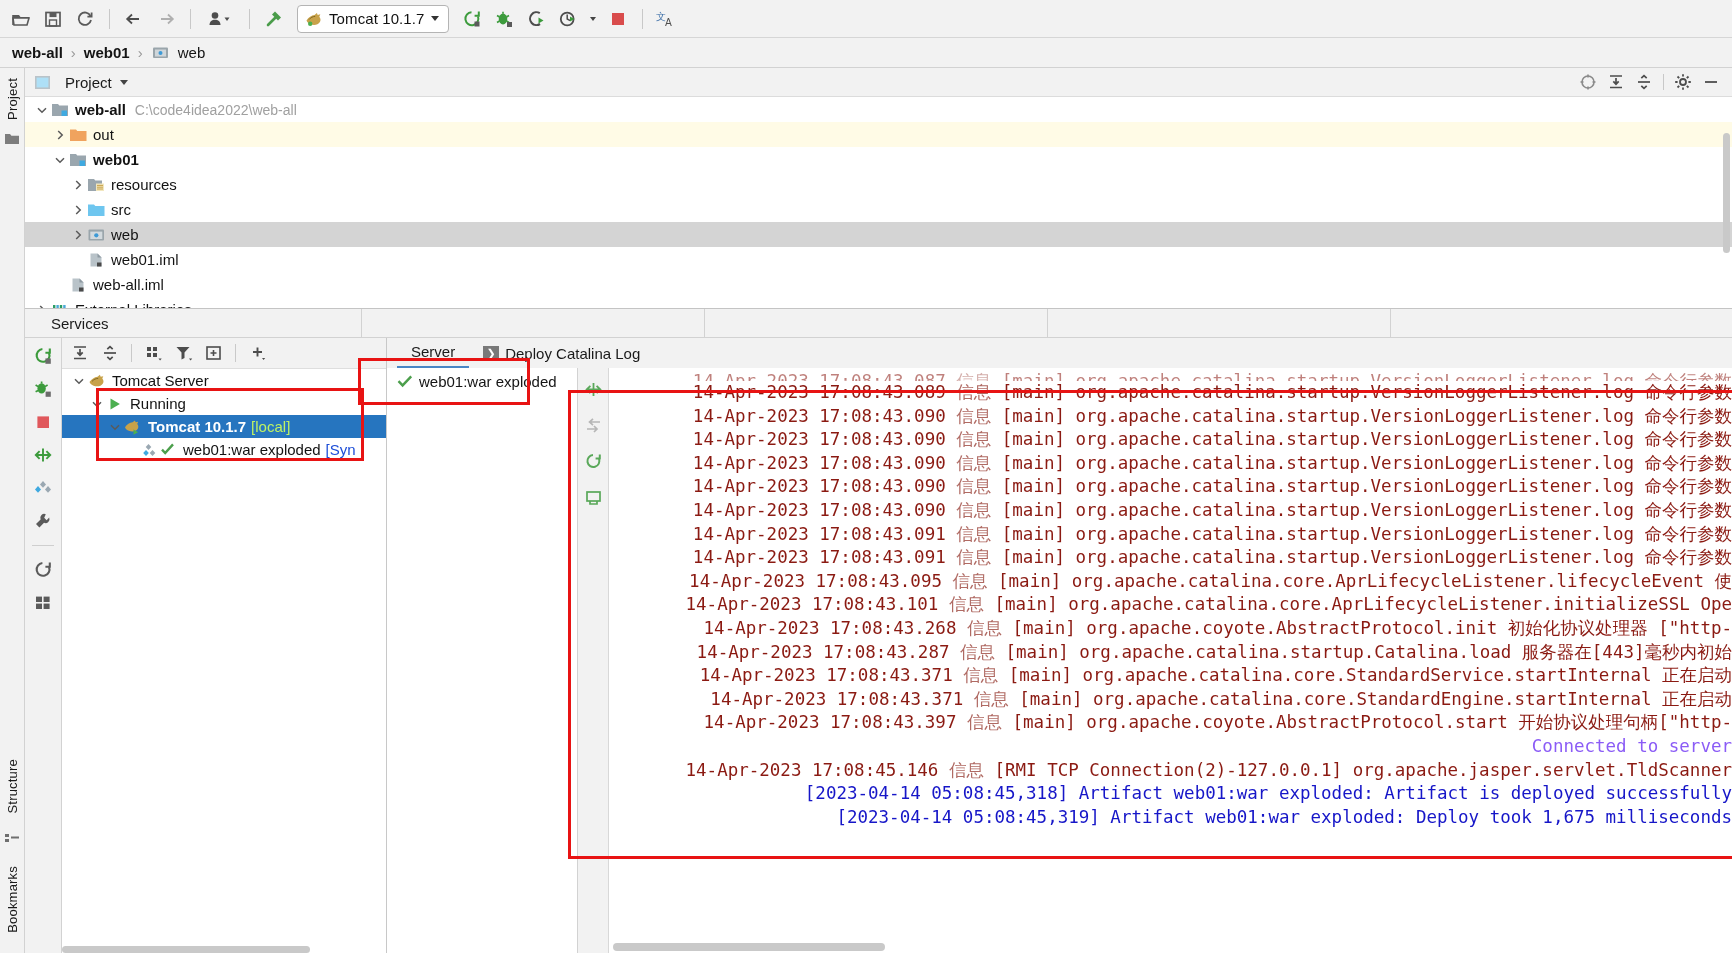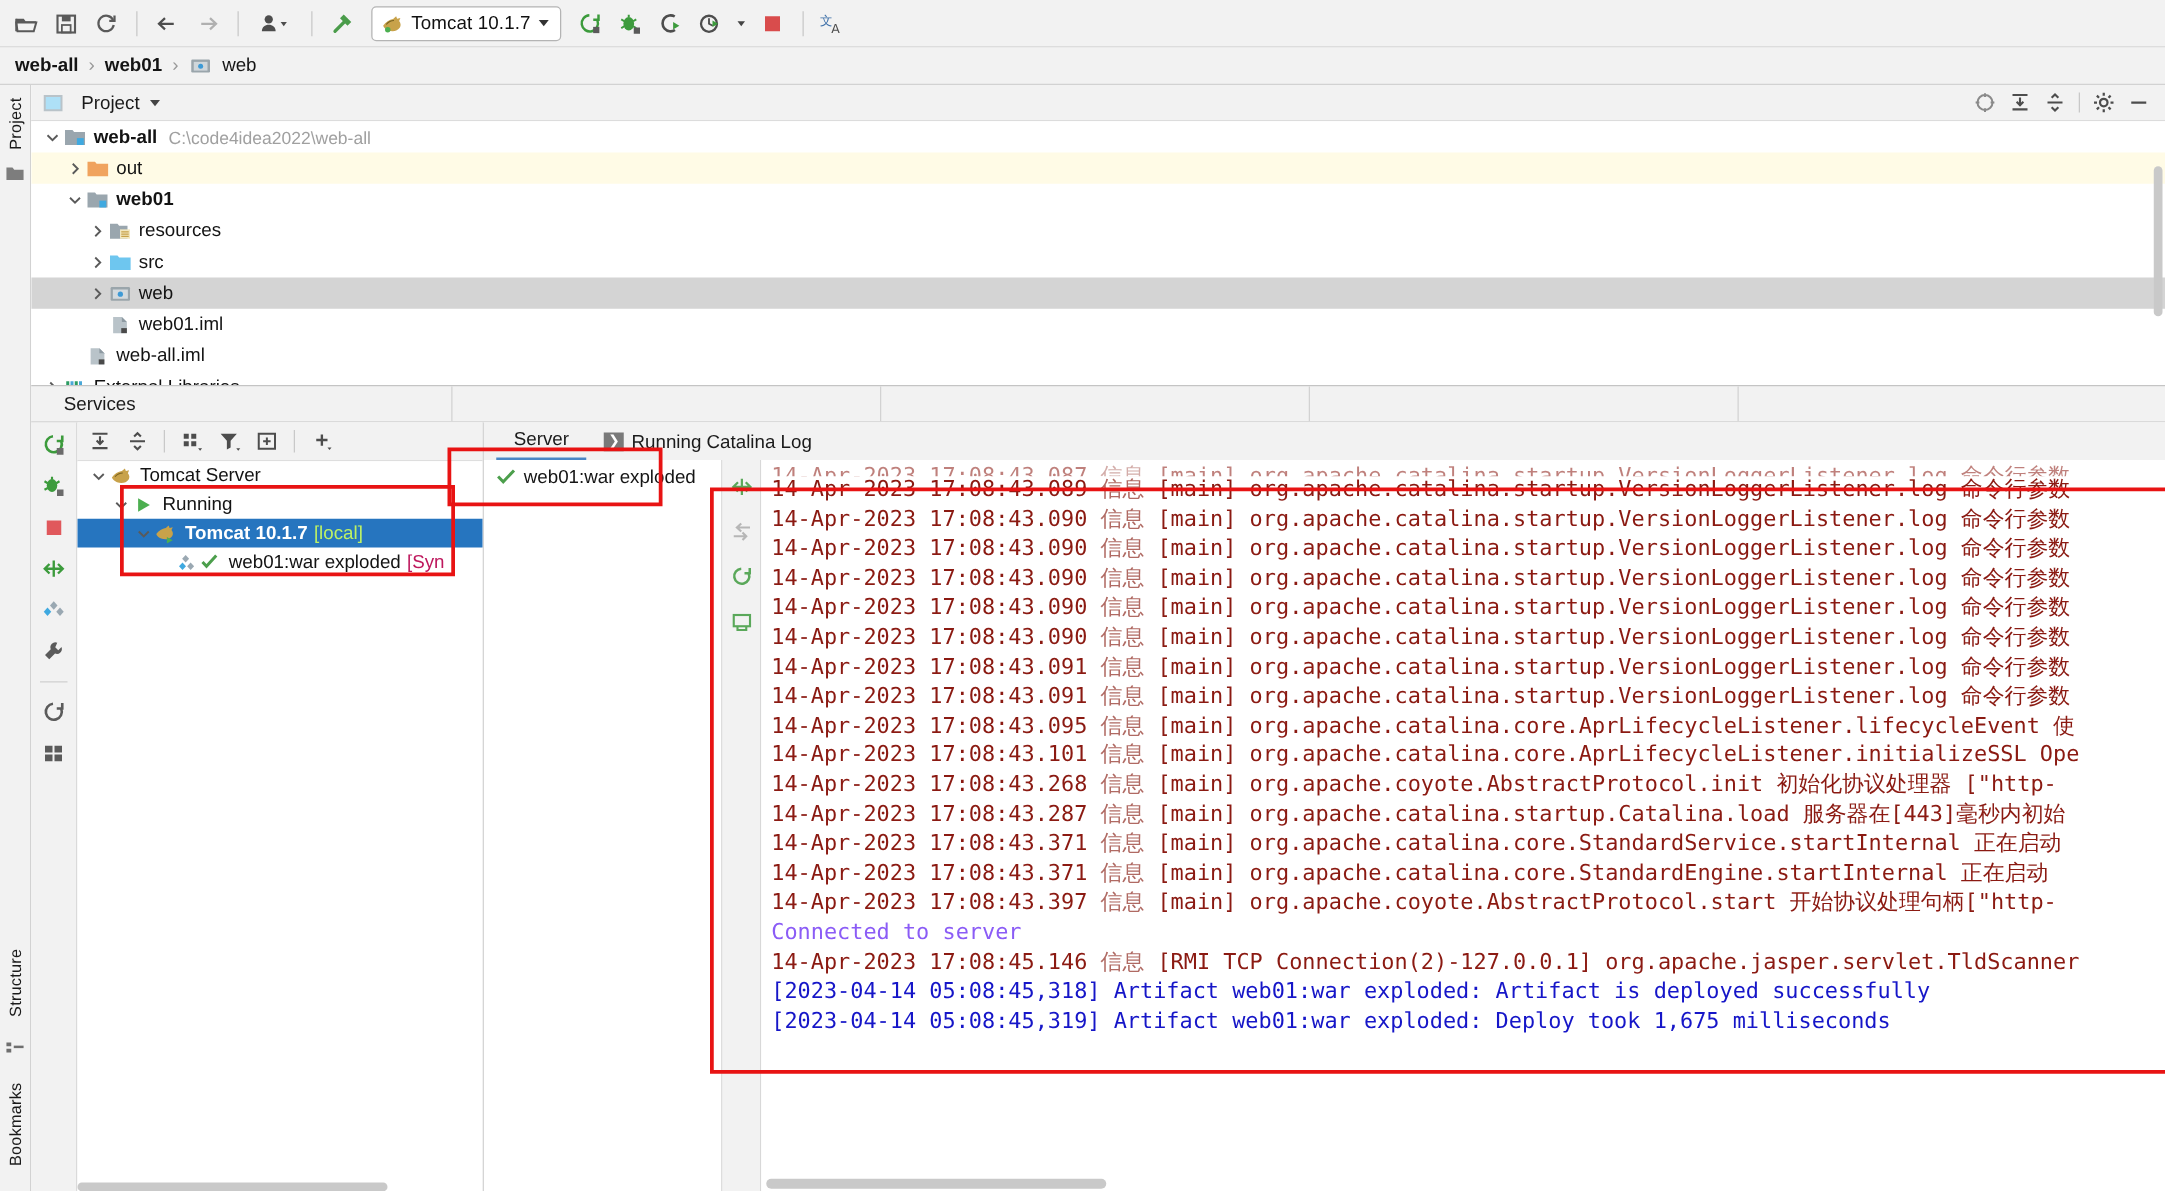--- a/index.html
+++ b/index.html
@@ -66,35 +66,35 @@
   .svc-vtool .vsep{width:22px;height:1px;background:#cfcfcf;margin:3px 0;}
   .svc-tree{width:324px;background:#fff;border-right:1px solid #c8c8c8;display:flex;flex-direction:column;position:relative;}
   .svc-tree-tools{height:30px;min-height:30px;display:flex;align-items:center;gap:3px;padding-left:4px;background:#f2f2f2;border-bottom:1px solid #dedede;}
   .ttb{width:27px;height:24px;display:flex;align-items:center;justify-content:center;position:relative;}
   .tt-sep{width:1px;height:18px;background:#c9c9c9;margin:0 5px;}
   .svc-tree-rows{flex:1;background:#fff;position:relative;font-size:15px;}
   .svc-tree-rows .row{height:23px;}
   .row.blue{background:#2675bf;}
   .row.blue .lbl{color:#fff;}
   .row.blue .dim{color:#bef264;}
-  .dim{color:#be185d;}
+  .dim{color:#1d4ed8;}
   .hscroll{position:absolute;left:0;bottom:0;height:7px;width:248px;background:#c9c9c9;border-radius:4px;}
 
   
   .console-col{flex:1;display:flex;flex-direction:column;min-width:0;background:#fff;}
   .tabbar{height:30px;min-height:30px;background:#f2f2f2;display:flex;align-items:flex-end;padding-left:10px;gap:0;}
   .tab{height:29px;display:flex;align-items:center;padding:0 14px;font-size:15px;color:#1a1a1a;position:relative;justify-content:flex-end;}
   .tab.active{border-bottom:2px solid #4a86c5;}
   .tab-ico{width:16px;height:15px;background:#797979;color:#fff;display:inline-flex;align-items:center;justify-content:center;font-size:11px;margin-right:6px;line-height:1;}
   .console-main{flex:1;display:flex;min-height:0;}
   .deploy-list{width:190px;background:#fff;border-right:1px solid #d2d2d2;}
   .deploy-item{height:26px;display:flex;align-items:center;gap:6px;padding-left:10px;font-size:15px;color:#151515;white-space:nowrap;}
   .cons-gutter{width:30px;background:#f2f2f2;border-right:1px solid #d8d8d8;display:flex;flex-direction:column;align-items:center;padding-top:10px;gap:14px;}
   .cons-gutter .gb{width:24px;height:22px;display:flex;align-items:center;justify-content:center;}
-  .logarea{flex:1;min-width:0;background:#fff;position:relative;overflow:hidden;}
+  .logarea{flex:1;min-width:0;background:#fff;position:relative;overflow:hidden;text-align:right;}
   .logscroll{position:absolute;inset:0;padding:2px 0 0 8px;}
   .logline{font-family:"DejaVu Sans Mono","Liberation Mono",monospace;font-size:17.5px;line-height:23.6px;white-space:pre;color:#8b1a12;}
   .logline .ts{color:#8b1a12;}
   .logline .lvl{color:#b06a63;}
   .logline.black{color:#8b5cf6;}
   .logline.blue{color:#1616c8;}
   .log-hscroll{position:absolute;left:4px;bottom:2px;height:8px;width:272px;background:#c9c9c9;border-radius:4px;}
 
   
   .redbox{position:absolute;border:3px solid #e81313;pointer-events:none;z-index:40;}
@@ -614,21 +614,21 @@
             </div>
           </div>
 
           <div class="console-col">
             <div class="tabbar">
               <div class="tab active">
                 <span>Server</span>
               </div>
               <div class="tab">
                 <span class="tab-ico">❯</span>
-                <span>Running Catalina Log</span>
+                <span>Deploy Catalina Log</span>
               </div>
             </div>
             <div class="console-main">
               <div class="deploy-list">
                 <div class="deploy-item">
                   <span>
                     <svg width="16" height="14" viewBox="0 0 16 14">
                         <path d="M1.5 7.2 5.6 11.4 14.2 2.4" stroke="#4c9f4c" stroke-width="2.4" fill="none"></path>
                       </svg>
                   </span>

